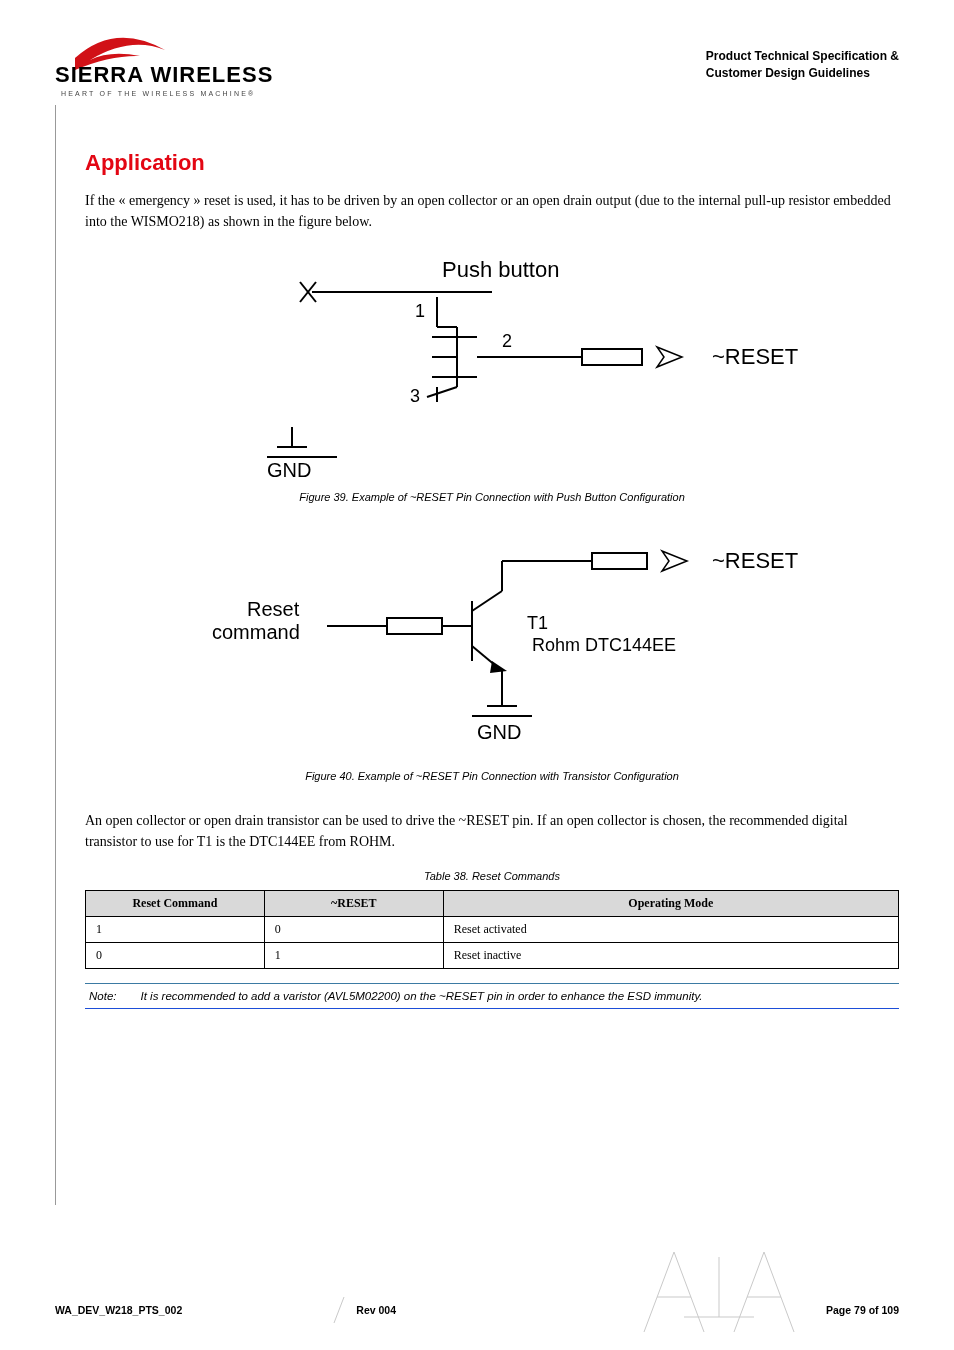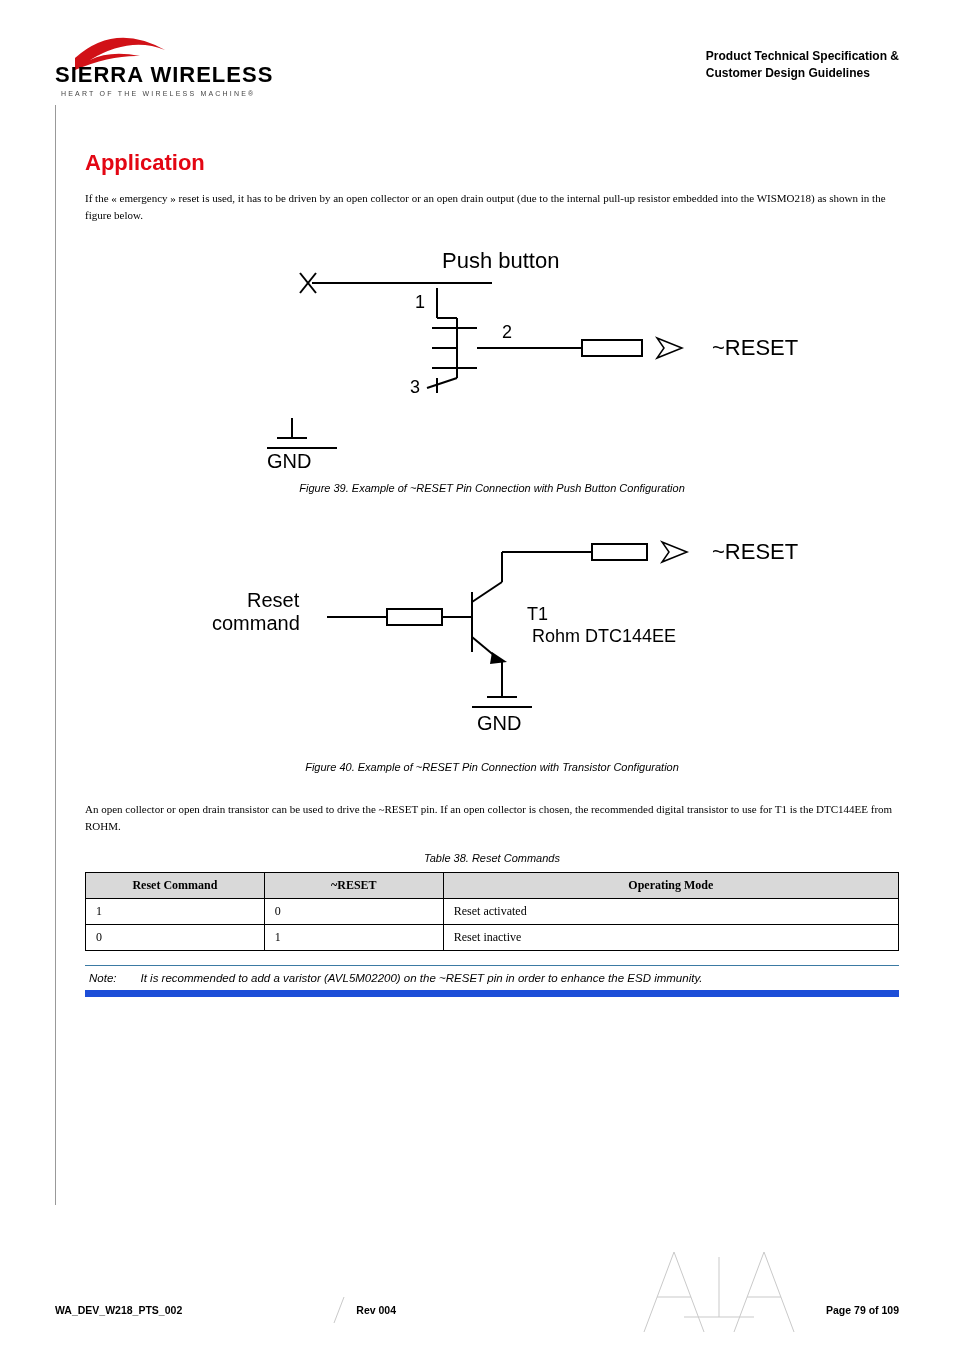--- a/index.html
+++ b/index.html
@@ -42,21 +42,21 @@
     padding-top: 40px;
   }
   h2.app-title {
     color: #e30613;
     font-size: 22px;
     font-weight: bold;
     margin-bottom: 14px;
   }
   p.body {
     font-family: Georgia, 'Times New Roman', serif;
-    font-size: 11px;
+    font-size: 14px;
     line-height: 1.5;
     margin-bottom: 18px;
   }
   .fig-wrap { text-align: center; margin: 20px 0 6px 0; }
   .fig-caption {
     text-align: center;
     font-style: italic;
     font-size: 11px;
     margin: 6px 0 28px 0;
   }
@@ -80,21 +80,21 @@
   table.reset th {
     background: #d9d9d9;
     font-weight: bold;
     text-align: center;
   }
   table.reset th:first-child, table.reset td:first-child { width: 22%; }
   table.reset th:nth-child(2), table.reset td:nth-child(2) { width: 22%; }
   .note-block {
     margin-top: 14px;
     border-top: 1px solid #3b7aa3;
-    border-bottom: 7px solid #1d4ed8;
+    border-bottom: 1px solid #1d4ed8;
     padding: 6px 4px;
     font-style: italic;
     font-size: 11.5px;
     display: flex;
     gap: 24px;
   }
   .note-block .note-label { font-style: italic; flex: 0 0 auto; }
   .footer {
     position: absolute;
     bottom: 25px;

